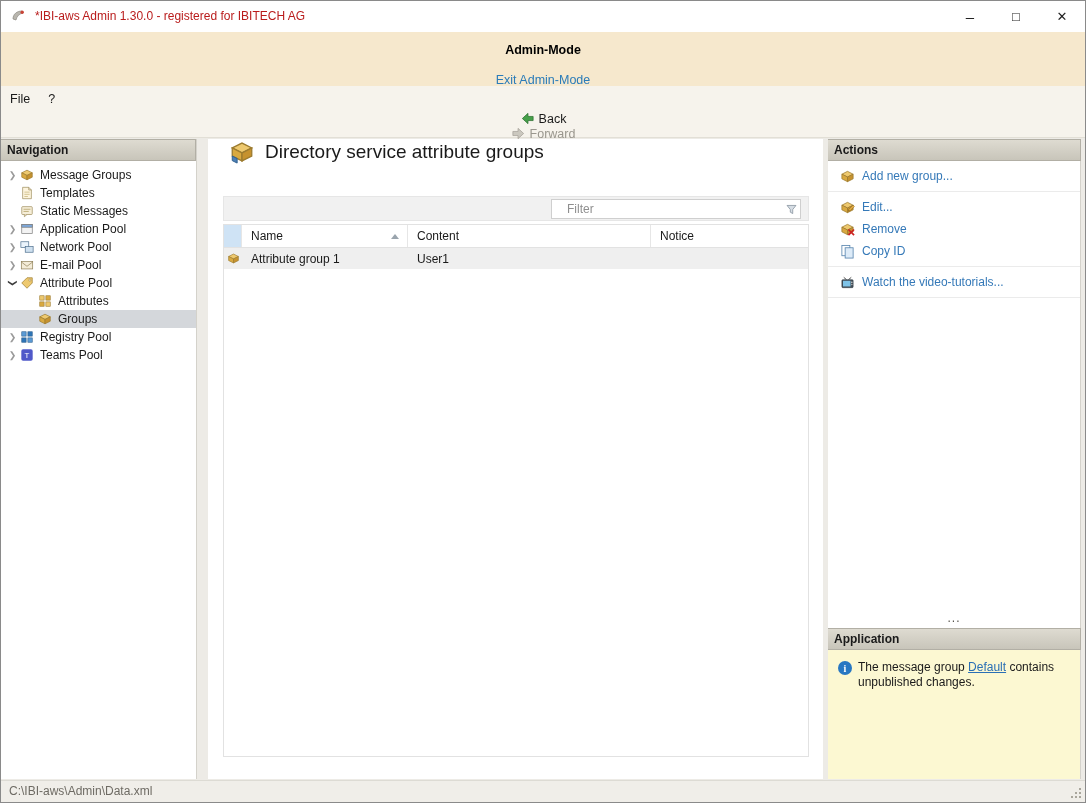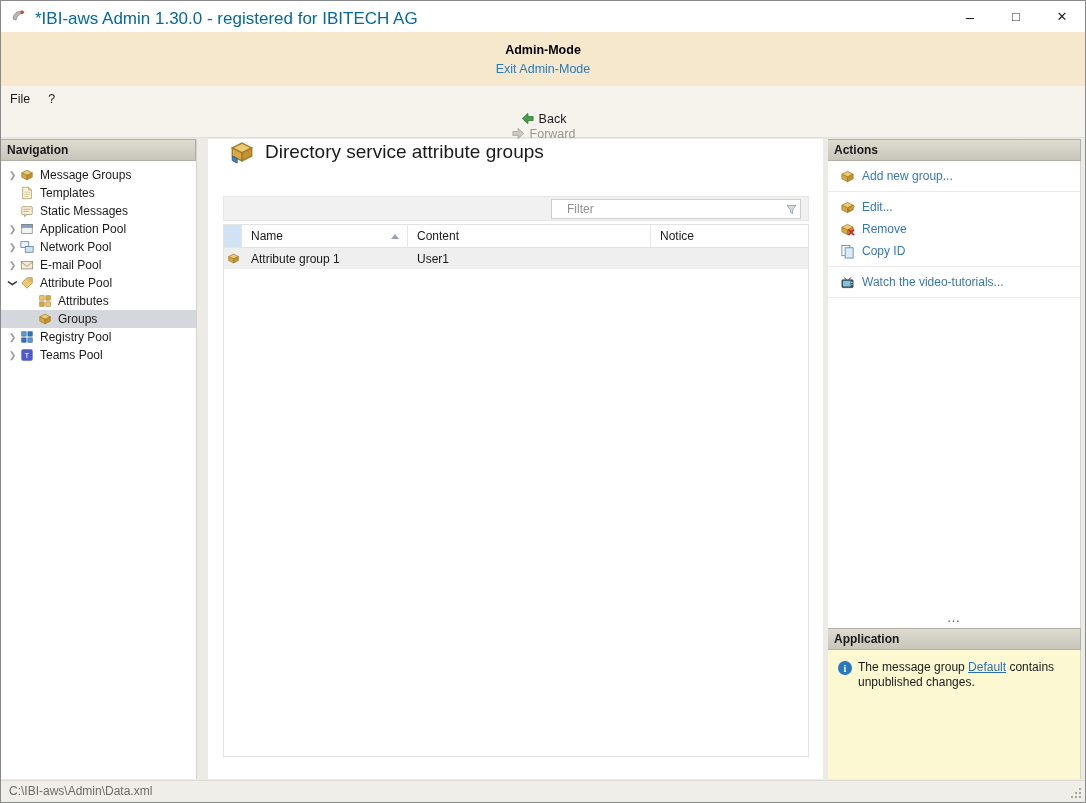--- a/index.html
+++ b/index.html
@@ -10,29 +10,29 @@
     background:#edebe6;
     border:1px solid #8a8a8a;
     overflow:hidden;
     color:#1a1a1a;
   }
   .ico { display:inline-flex; align-items:center; justify-content:center; flex:none; }
 
   
   .titlebar { position:absolute; top:0; left:0; right:0; height:31px; background:#ffffff; }
   .app-icon { position:absolute; left:9px; top:7px; width:16px; height:16px; }
-  .title-text { position:absolute; left:34px; top:8px; font-size:17px; color:#0369a1; white-space:nowrap; }
+  .title-text { position:absolute; left:34px; top:8px; font-size:12px; color:#b91c1c; white-space:nowrap; }
   .win-controls { position:absolute; right:0; top:0; height:31px; display:flex; }
   .win-btn { width:46px; height:31px; display:flex; align-items:center; justify-content:center; font-size:13px; color:#222; cursor:default; }
   .win-btn.min { font-size:15px; }
 
   
   .banner { position:absolute; top:31px; left:0; right:0; height:54px; background:#f6e8cd; text-align:center; }
   .banner-title { padding-top:11px; font-weight:bold; font-size:12.5px; color:#000; }
-  .banner-link { display:inline-block; margin-top:5px; font-size:12.5px; color:#2a7bb8; cursor:pointer; }
+  .banner-link { display:inline-block; margin-top:16px; font-size:12.5px; color:#2a7bb8; cursor:pointer; }
 
   
   .menubar { position:absolute; top:85px; left:0; right:0; height:25px; background:#f6f3ec; display:flex; align-items:center; }
   .menu-item { padding:0 9px; font-size:12.5px; height:25px; display:flex; align-items:center; cursor:default; }
   .toolbar { position:absolute; top:110px; left:0; right:0; height:27px; background:#f6f3ec; border-bottom:1px solid #e2dfd6; display:flex; align-items:center;flex-direction:column; }
   .tool-btn { display:flex; align-items:center; gap:4px; padding:0 8px; height:27px; font-size:12.5px; cursor:default; }
   .tool-btn.disabled { color:#9a978e; }
 
   
   .panel-header {

